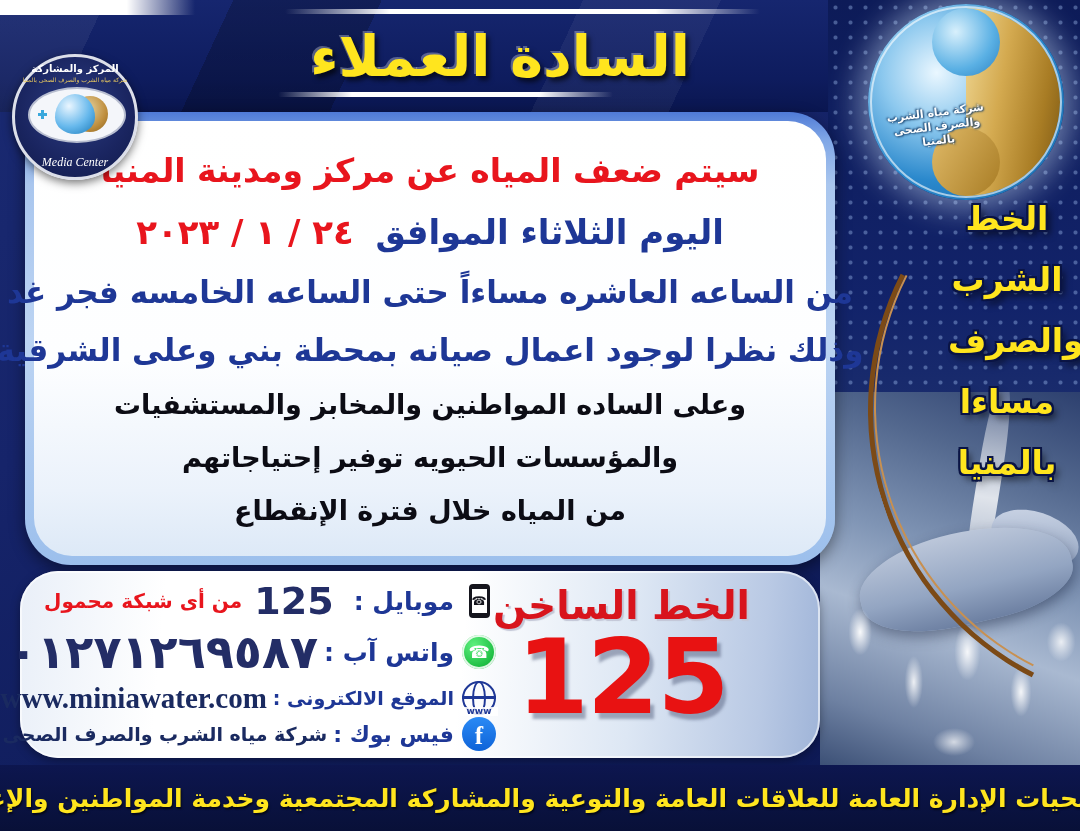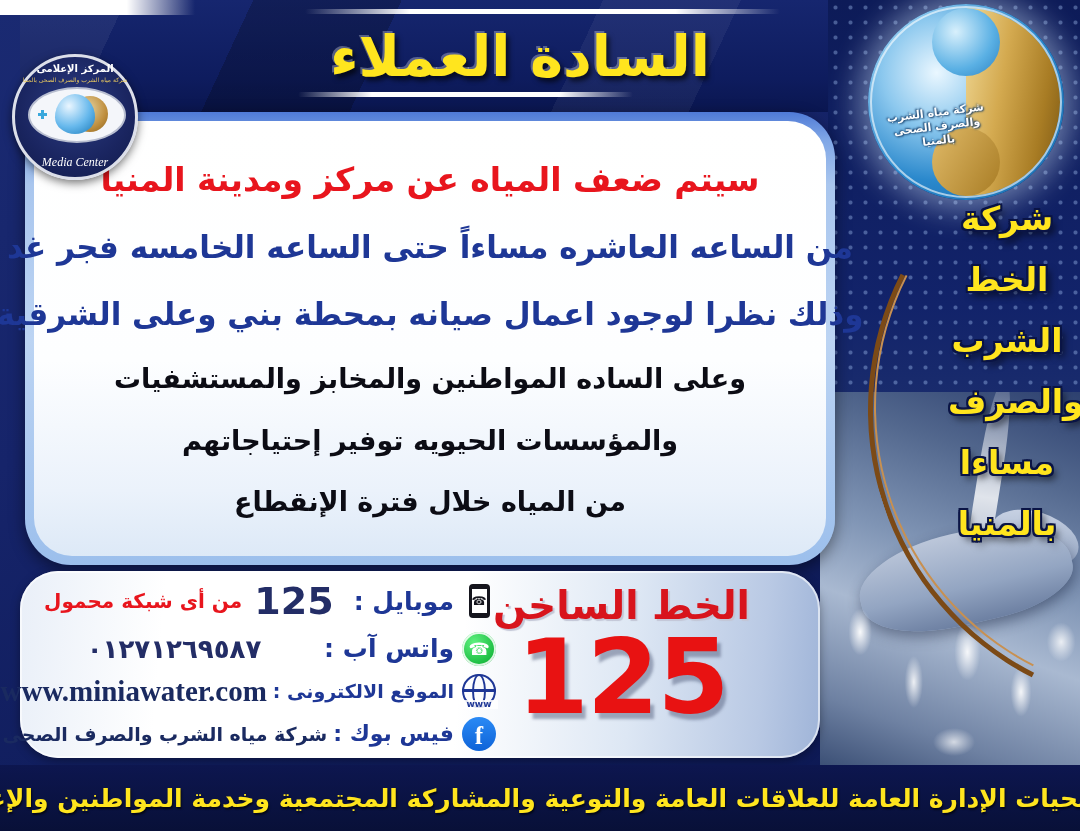--- a/index.html
+++ b/index.html
@@ -5,21 +5,21 @@
   html,body{margin:0;padding:0;background:#20242c;}
   .poster{
     position:relative;width:1080px;height:831px;overflow:hidden;
     font-family:"DejaVu Sans",sans-serif;
     background:linear-gradient(155deg,#1a2a72 0%,#16246a 35%,#101d5c 65%,#0c1750 100%);
   }
   
   .header-band{position:absolute;left:0;top:0;width:1008px;height:112px;z-index:1;
     background:
       linear-gradient(115deg, rgba(255,255,255,.06) 0 10%, transparent 10% 22%, rgba(0,0,0,.22) 22% 36%, transparent 36% 55%, rgba(255,255,255,.05) 55% 68%, transparent 68%),
-      linear-gradient(180deg,#16266f 0%,#0e1c5e 70%,#0a1650 100%); margin-left: 20px;}
+      linear-gradient(180deg,#16266f 0%,#0e1c5e 70%,#0a1650 100%);}
   .header-title{position:absolute;left:150px;top:22px;width:700px;text-align:center;direction:rtl;
     color:#ffe51e;font-size:56px;font-weight:bold;line-height:70px;white-space:nowrap;
     text-shadow:-2px -2px 0 rgba(255,255,255,.30), 3px 4px 5px rgba(0,0,0,.65);}
   .hline{position:absolute;height:5px;border-radius:3px;
     background:linear-gradient(90deg,transparent,#ffffff 22%,#ffffff 78%,transparent);}
   .hline-top{left:285px;top:9px;width:475px;}
   .hline-bottom{left:278px;top:92px;width:335px;}
   .corner-highlight{position:absolute;left:0;top:0;width:195px;height:15px;z-index:9;
     background:linear-gradient(90deg,#ffffff 65%,rgba(255,255,255,0));}
   
@@ -107,21 +107,21 @@
     background:linear-gradient(95deg,#e9eff8 0%,#ffffff 18%,#ffffff 55%,#dde7f4 76%,#b9c9e4 92%,#9fb4d8 100%);
     box-shadow:inset 0 0 0 2px rgba(255,255,255,.6), 0 3px 10px rgba(0,0,0,.35);}
   .contacts{position:absolute;left:10px;top:8px;width:468px;height:172px;
     display:flex;flex-direction:column;justify-content:space-between;}
   .c-row{display:flex;direction:rtl;align-items:center;gap:6px;}
   .c-icon{width:38px;display:flex;justify-content:center;align-items:center;flex:0 0 38px;}
   .c-label{color:#1e3796;font-weight:bold;font-size:25px;white-space:nowrap;}
   .c-value{flex:1;text-align:center;color:#232d66;font-weight:bold;white-space:nowrap;}
   .v-mobile{font-size:38px;display:flex;direction:rtl;justify-content:center;align-items:center;gap:12px;}
   .v-note{font-size:20px;color:#e8151d;font-weight:bold;}
-  .v-whatsapp{font-size:26px;}
+  .v-whatsapp{font-size:46px;}
   .lbl-site{font-size:19px;}
   .v-site{font-family:"Liberation Serif",serif;font-size:29px;direction:ltr;color:#1a2a60;margin-left:36px;}
   .lbl-fb{font-size:22px;}
   .v-fb{font-size:19px;color:#1a2a60;}
   
   .icon-smartphone{width:21px;height:34px;border-radius:4px;background:#15151d;
     display:flex;align-items:center;justify-content:center;}
   .phone-screen{width:15px;height:24px;background:#ffffff;display:flex;align-items:center;justify-content:center;}
   .phone-glyph{font-size:12px;color:#15151d;line-height:12px;}
   .icon-whatsapp{width:34px;height:34px;border-radius:50%;
@@ -169,21 +169,20 @@
       <div class="water-stream"></div>
       <div class="hand-fingers"></div>
       <div class="hand-shape"></div>
       <div class="splash-layer"></div>
     </div>
   </div>
   <div class="copper-arc"></div>
   <div class="copper-arc-hi"></div>
 
   <div class="side-banner">
-    <span class="side-word">شركة</span>
     <span class="side-word">الخط</span>
     <span class="side-word">الشرب</span>
     <span class="side-word">والصرف</span>
     <span class="side-word">مساءا</span>
     <span class="side-word">بالمنيا</span>
   </div>
 
   <div class="company-logo">
     <div class="logo-gold"></div>
     <div class="logo-bump-blue"></div>
@@ -191,20 +190,24 @@
     <div class="logo-ring"></div>
     <div class="logo-text">
       <div>شركة مياه الشرب</div>
       <div>والصرف الصحى بالمنيا</div>
     </div>
   </div>
 
   <div class="ann-box">
     <div class="ann-inner">
       <div class="ann-line l-red">سيتم ضعف المياه عن مركز ومدينة المنيا</div>
+      <div class="ann-line l-date">
+        <span>اليوم الثلاثاء الموافق</span>
+        <span class="date-red">٢٤ / ١ / ٢٠٢٣</span>
+      </div>
       <div class="ann-line l-blue">من الساعه العاشره مساءاً حتى الساعه الخامسه فجر غد</div>
       <div class="ann-line l-blue">وذلك نظرا لوجود اعمال صيانه بمحطة بني وعلى الشرقية</div>
       <div class="ann-line l-black">وعلى الساده المواطنين والمخابز والمستشفيات</div>
       <div class="ann-line l-black">والمؤسسات الحيويه توفير إحتياجاتهم</div>
       <div class="ann-line l-black">من المياه خلال فترة الإنقطاع</div>
     </div>
   </div>
 
   <div class="bottom-panel">
     <div class="contacts">
@@ -263,21 +266,21 @@
       <div class="hotline-label">الخط الساخن</div>
       <div class="hotline-number">125</div>
     </div>
   </div>
 
   <div class="footer-bar">
     <div class="footer-text">مع تحيات الإدارة العامة للعلاقات العامة والتوعية والمشاركة المجتمعية وخدمة المواطنين والإعلام</div>
   </div>
 
   <div class="media-logo">
-    <div class="media-arc-top">المركز الإعلامى</div>
+    <div class="media-arc-top">المركز والمشاركة</div>
     <div class="media-sub">شركة مياه الشرب والصرف الصحى بالمنيا</div>
     <div class="media-eye">
       <div class="media-cross"></div>
       <div class="media-globe"></div>
       <div class="media-drop"></div>
     </div>
     <div class="media-arc-bottom">Media Center</div>
   </div>
 
   <div class="corner-highlight"></div>

